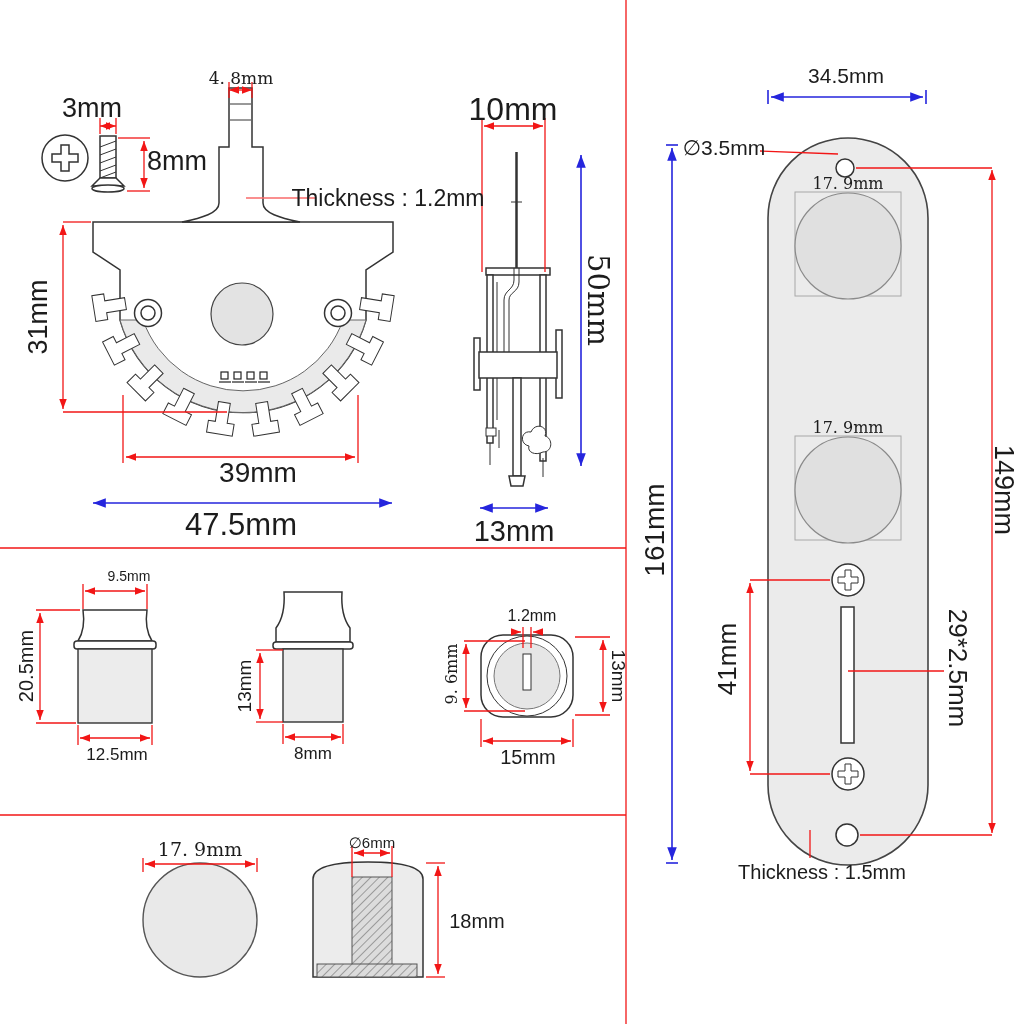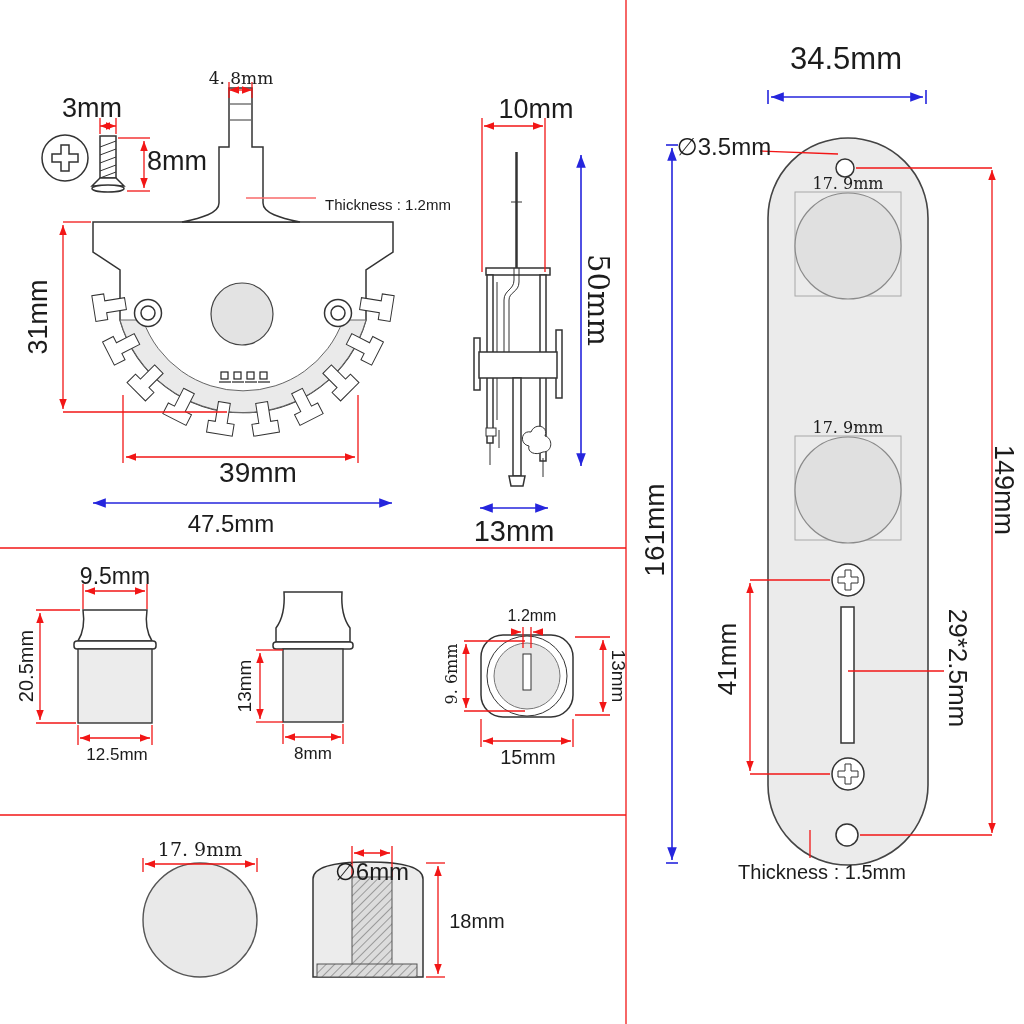--- a/index.html
+++ b/index.html
@@ -251,41 +251,41 @@
 
     <line x1="848" y1="671" x2="944" y2="671" class="dr"></line>
 
     <line x1="810" y1="830" x2="810" y2="858" class="dr"></line>
   </g>
 </svg>
 
 <span class="lbl" style="left:92px;top:108px;font-size:27px">3mm</span>
 <span class="lbl" style="left:177px;top:161px;font-size:27px">8mm</span>
 <span class="lbl ser" style="left:241px;top:78px;font-size:17px">4. 8mm</span>
-<span class="lbl" style="left:388px;top:204px;font-size:15px">Thickness : 1.2mm</span>
+<span class="lbl" style="left:388px;top:198px;font-size:23px">Thickness : 1.2mm</span>
 <span class="lbl rccw" style="left:38px;top:317px;font-size:27px">31mm</span>
 <span class="lbl" style="left:258px;top:473px;font-size:28px">39mm</span>
-<span class="lbl" style="left:231px;top:524px;font-size:24px">47.5mm</span>
-<span class="lbl" style="left:536px;top:109px;font-size:27px">10mm</span>
+<span class="lbl" style="left:241px;top:524px;font-size:31px">47.5mm</span>
+<span class="lbl" style="left:513px;top:109px;font-size:32px">10mm</span>
 <span class="lbl rcw ser" style="left:597px;top:300px;font-size:29px">50mm</span>
 <span class="lbl" style="left:514px;top:531px;font-size:29px">13mm</span>
-<span class="lbl" style="left:115px;top:576px;font-size:23px">9.5mm</span>
+<span class="lbl" style="left:129px;top:576px;font-size:14px">9.5mm</span>
 <span class="lbl rccw" style="left:26px;top:666px;font-size:20px">20.5mm</span>
 <span class="lbl" style="left:117px;top:754px;font-size:17px">12.5mm</span>
 <span class="lbl rccw" style="left:244px;top:686px;font-size:19px">13mm</span>
 <span class="lbl" style="left:313px;top:753px;font-size:17px">8mm</span>
 <span class="lbl" style="left:532px;top:616px;font-size:16px">1.2mm</span>
 <span class="lbl rccw ser" style="left:452px;top:674px;font-size:16px">9. 6mm</span>
 <span class="lbl rcw" style="left:618px;top:676px;font-size:19px">13mm</span>
 <span class="lbl" style="left:528px;top:757px;font-size:20px">15mm</span>
 <span class="lbl ser" style="left:200px;top:849px;font-size:19px">17. 9mm</span>
-<span class="lbl" style="left:372px;top:872px;font-size:24px">∅6mm</span>
+<span class="lbl" style="left:372px;top:842px;font-size:15px">∅6mm</span>
 <span class="lbl" style="left:477px;top:921px;font-size:20px">18mm</span>
-<span class="lbl" style="left:846px;top:58px;font-size:31px">34.5mm</span>
-<span class="lbl" style="left:724px;top:147px;font-size:24px">∅3.5mm</span>
+<span class="lbl" style="left:846px;top:75px;font-size:21px">34.5mm</span>
+<span class="lbl" style="left:724px;top:147px;font-size:21px">∅3.5mm</span>
 <span class="lbl ser" style="left:848px;top:184px;font-size:16px">17. 9mm</span>
 <span class="lbl ser" style="left:848px;top:428px;font-size:16px">17. 9mm</span>
 <span class="lbl rccw" style="left:655px;top:530px;font-size:28px">161mm</span>
 <span class="lbl rcw" style="left:1003px;top:490px;font-size:27px">149mm</span>
 <span class="lbl rccw" style="left:727px;top:659px;font-size:26px">41mm</span>
 <span class="lbl rcw" style="left:958px;top:668px;font-size:26px">29*2.5mm</span>
 <span class="lbl" style="left:822px;top:872px;font-size:20px">Thickness : 1.5mm</span>
 
 </div>
 

